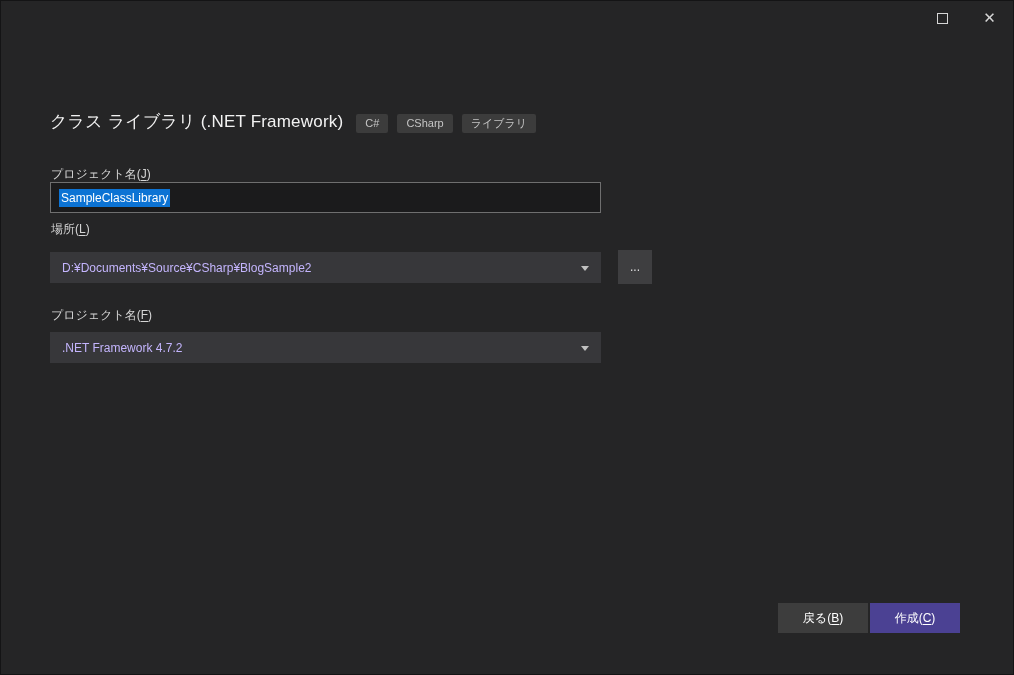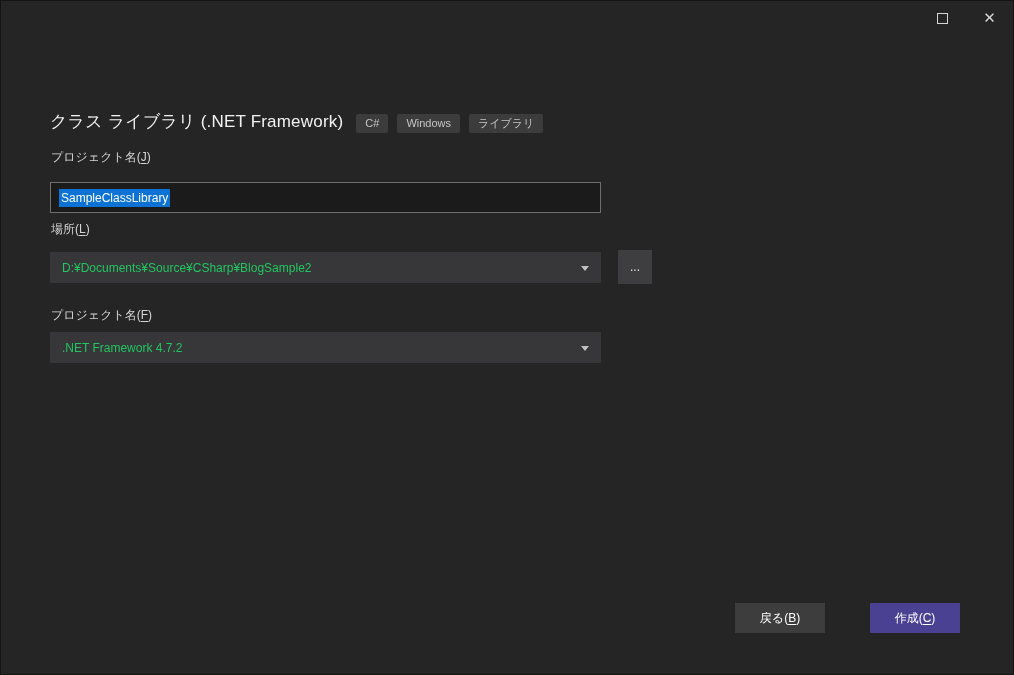--- a/index.html
+++ b/index.html
@@ -98,21 +98,21 @@
   }
   .combobox {
     position: absolute;
     left: 49px;
     width: 551px; height: 31px;
     background: var(--combo-bg, #37373a);
     display: flex;
     align-items: center;
     padding: 0 12px;
     font-size: 12px;
-    color: #22c55e;
+    color: #c4b5fd;
     cursor: default;
   }
   .combo-arrow {
     position: absolute;
     right: 12px; top: 14px;
     width: 0; height: 0;
     border-left: 4px solid transparent;
     border-right: 4px solid transparent;
     border-top: 5px solid #c0c0c0;
   }
@@ -132,46 +132,46 @@
     position: absolute;
     top: 602px;
     width: 90px; height: 30px;
     display: flex;
     align-items: center; justify-content: center;
     font-size: 12px;
     color: #ffffff;
     cursor: default;
     white-space: nowrap;
   }
-  .back-button { left: 734px; background: var(--button-bg, #3d3d3d); }
+  .back-button { left: 777px; background: var(--button-bg, #3d3d3d); }
   .create-button { left: 869px; background: var(--accent-button, #4b4193); text-align: center; }
 </style>
 </head>
 <body>
 
 <div class="window">
 
   <div class="win-controls">
     <div class="win-btn">
       <span class="maximize-glyph"></span>
     </div>
     <div class="win-btn">
       <span class="close-glyph">✕</span>
     </div>
   </div>
 
 
   <div class="template-row">
     <span class="template-name">クラス ライブラリ (.NET Framework)</span>
     <span class="tag">C#</span>
-    <span class="tag">Windows</span>
+    <span class="tag">CSharp</span>
     <span class="tag">ライブラリ</span>
   </div>
 
-  <div class="field-label" style="top:148px"><span>プロジェクト名(</span><u>J</u><span>)</span></div>
+  <div class="field-label" style="top:165px"><span>プロジェクト名(</span><u>J</u><span>)</span></div>
   <div class="textbox" style="top:181px">
     <span class="selected-text">SampleClassLibrary</span>
   </div>
 
   <div class="field-label" style="top:220px"><span>場所(</span><u>L</u><span>)</span></div>
   <div class="combobox" style="top:251px">
     <span>D:¥Documents¥Source¥CSharp¥BlogSample2</span>
     <span class="combo-arrow"></span>
   </div>
   <div class="browse-button">

